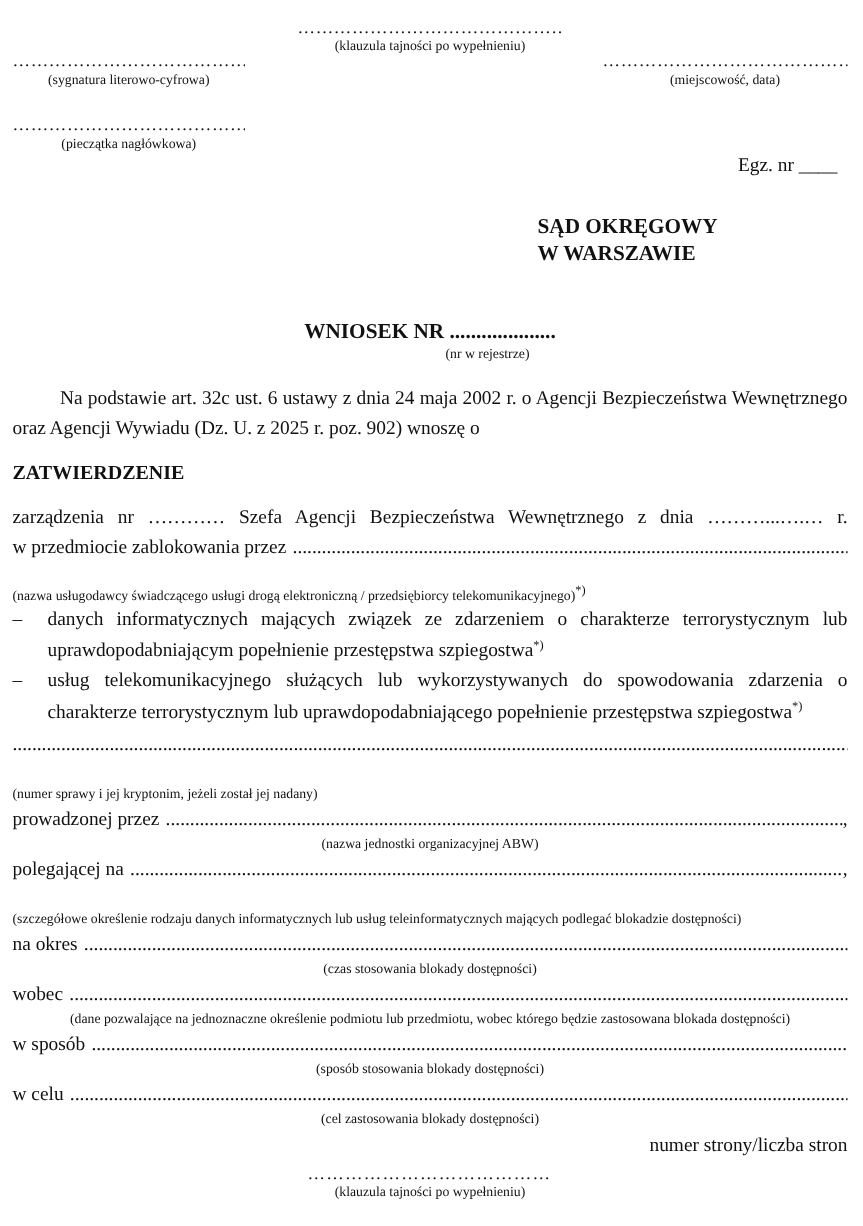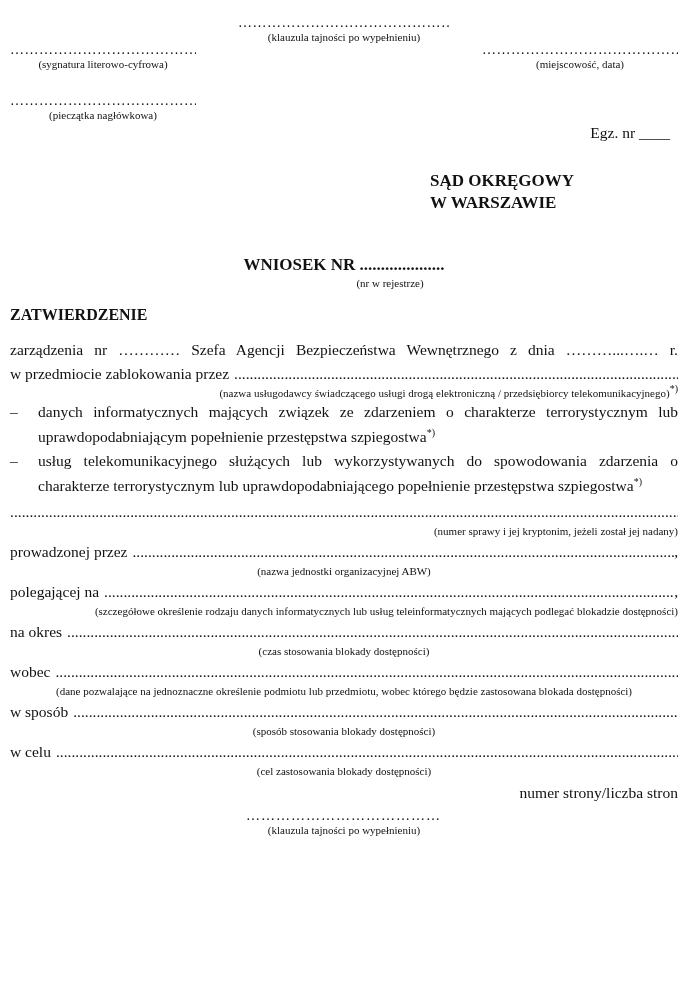--- a/index.html
+++ b/index.html
@@ -48,21 +48,21 @@
   .body-text { line-height: 24px; }
   .intro { margin-top: 16px; text-align: justify; text-indent: 38px; }
   .zatw { margin-top: 13px; text-align: left; font-weight: bold; font-size: 16px; line-height: 22px; }
   .orderline { margin-top: 12px; text-align: justify; text-align-last: justify; line-height: 24px; }
 
   .fieldline { display: flex; align-items: baseline; line-height: 24px; }
   .fieldline .lbl { white-space: nowrap; padding-right: 5px; }
   .leader { flex: 1 1 auto; overflow: hidden; white-space: nowrap; min-width: 0; }
   .trail { white-space: nowrap; }
 
-  .cap-right { text-align: right; }
+  .cap-right { text-align: left; margin-top: 20px; }
   .cap-center { text-align: center; }
   .fieldblock { margin-top: 2px; }
 
   .list-item { position: relative; padding-left: 28px; text-align: justify; line-height: 24.5px; }
   .list-item .dash { position: absolute; left: 0; top: 0; }
 
   sup { font-size: 10px; line-height: 0; }
 
   .footnote { margin-top: 9px; font-size: 15px; }
   .pagecount { margin-top: 6px; text-align: right; }
@@ -97,20 +97,21 @@
   <div class="court">
     <div>SĄD OKRĘGOWY</div>
     <div>W WARSZAWIE</div>
   </div>
 
   <div class="wniosek">
     <div class="wniosek-title">WNIOSEK NR ....................</div>
     <div class="cap wniosek-cap">(nr w rejestrze)</div>
   </div>
 
+  <div class="body-text intro">Na podstawie art. 32c ust. 6 ustawy z dnia 24 maja 2002 r. o Agencji Bezpieczeństwa Wewnętrznego oraz Agencji Wywiadu (Dz. U. z 2025 r. poz. 902) wnoszę o</div>
 
   <div class="zatw">ZATWIERDZENIE</div>
 
   <div class="orderline">zarządzenia nr ………… Szefa Agencji Bezpieczeństwa Wewnętrznego z dnia ………...….… r.</div>
 
   <div>
     <div class="fieldline">
       <span class="lbl">w przedmiocie zablokowania przez</span>
       <span class="leader">....................................................................................................................................................................................................................................................................................................................</span>
     </div>

